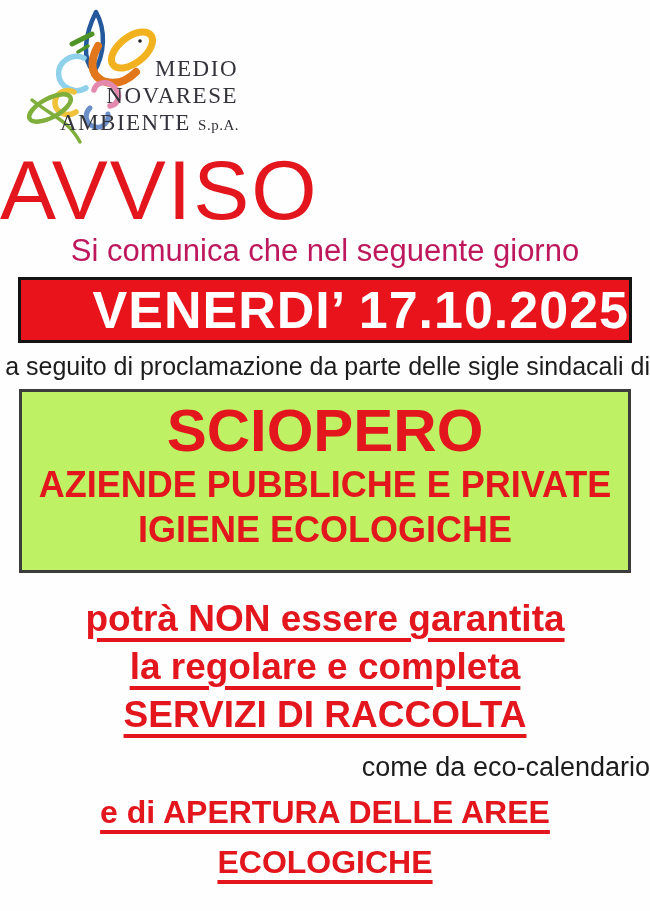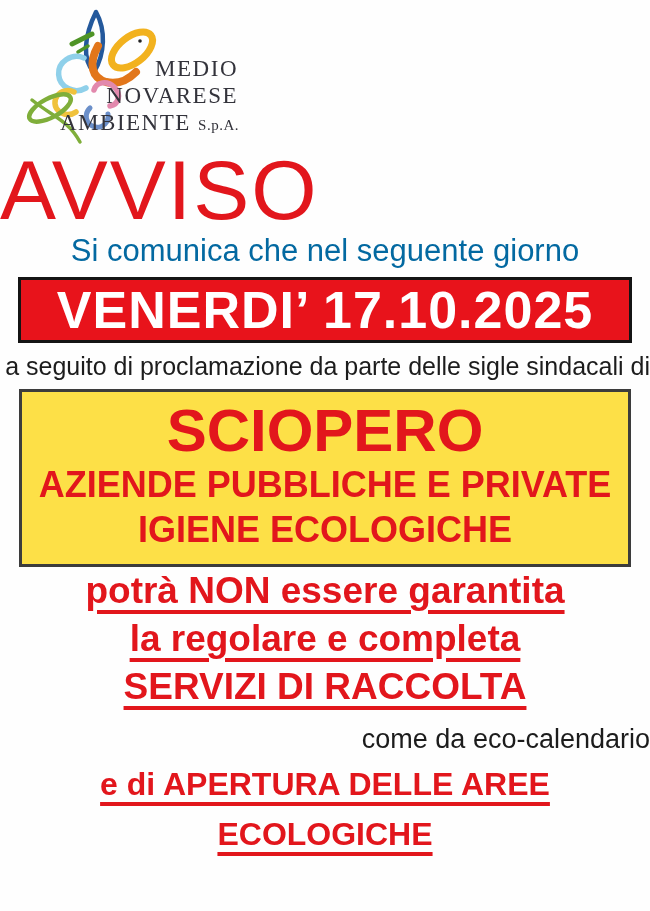--- a/index.html
+++ b/index.html
@@ -33,69 +33,69 @@
     text-align: left;
     color: var(--red);
     font-size: 84px;
     line-height: 72px;
     font-weight: normal;
     letter-spacing: 2px;
   }
   .intro {
     margin: 8px 0 9px 0;
     text-align: center;
-    color: #0369a1;
+    color: #be185d;
     font-size: 31px;
     line-height: 34px;
   }
   
   .banner {
     width: 608px; height: 60px;
     margin: 0 auto;
     background: var(--banner-red);
     border: 3px solid #141414;
-    display: flex; align-items: center; justify-content: center;
+    display: flex; align-items: center; justify-content: flex-end;
   }
   .banner span {
     color: #ffffff;
     font-weight: bold;
     font-size: 52px;
     letter-spacing: 1px;
     white-space: nowrap;
   }
   .following {
     margin: 9px 0 9px 0;
     text-align: right;
     color: #1c1c1c;
     font-size: 25px;
     line-height: 28px;
   }
   
   .strike-box {
     width: 606px;
     margin: 0 auto;
     border: 3px solid #3c3c3c;
-    background: #fde047;
+    background: #bef264;
     text-align: center;
-    padding: 8px 0 12px 0;
+    padding: 8px 0 18px 0;
   }
   .strike-title {
     color: var(--red);
     font-weight: bold;
     font-size: 60px;
     line-height: 62px;
   }
   .strike-sub {
     color: var(--red);
     font-weight: bold;
     font-size: 36px;
     line-height: 45px;
   }
   
-  .warning { margin-top: 0; text-align: center; }
+  .warning { margin-top: 22px; text-align: center; }
   .wline {
     color: var(--red);
     font-weight: bold;
     font-size: 37px;
     line-height: 48px;
     white-space: nowrap;
   }
   .u {
     text-decoration: underline;
     text-decoration-thickness: 3.5px;

